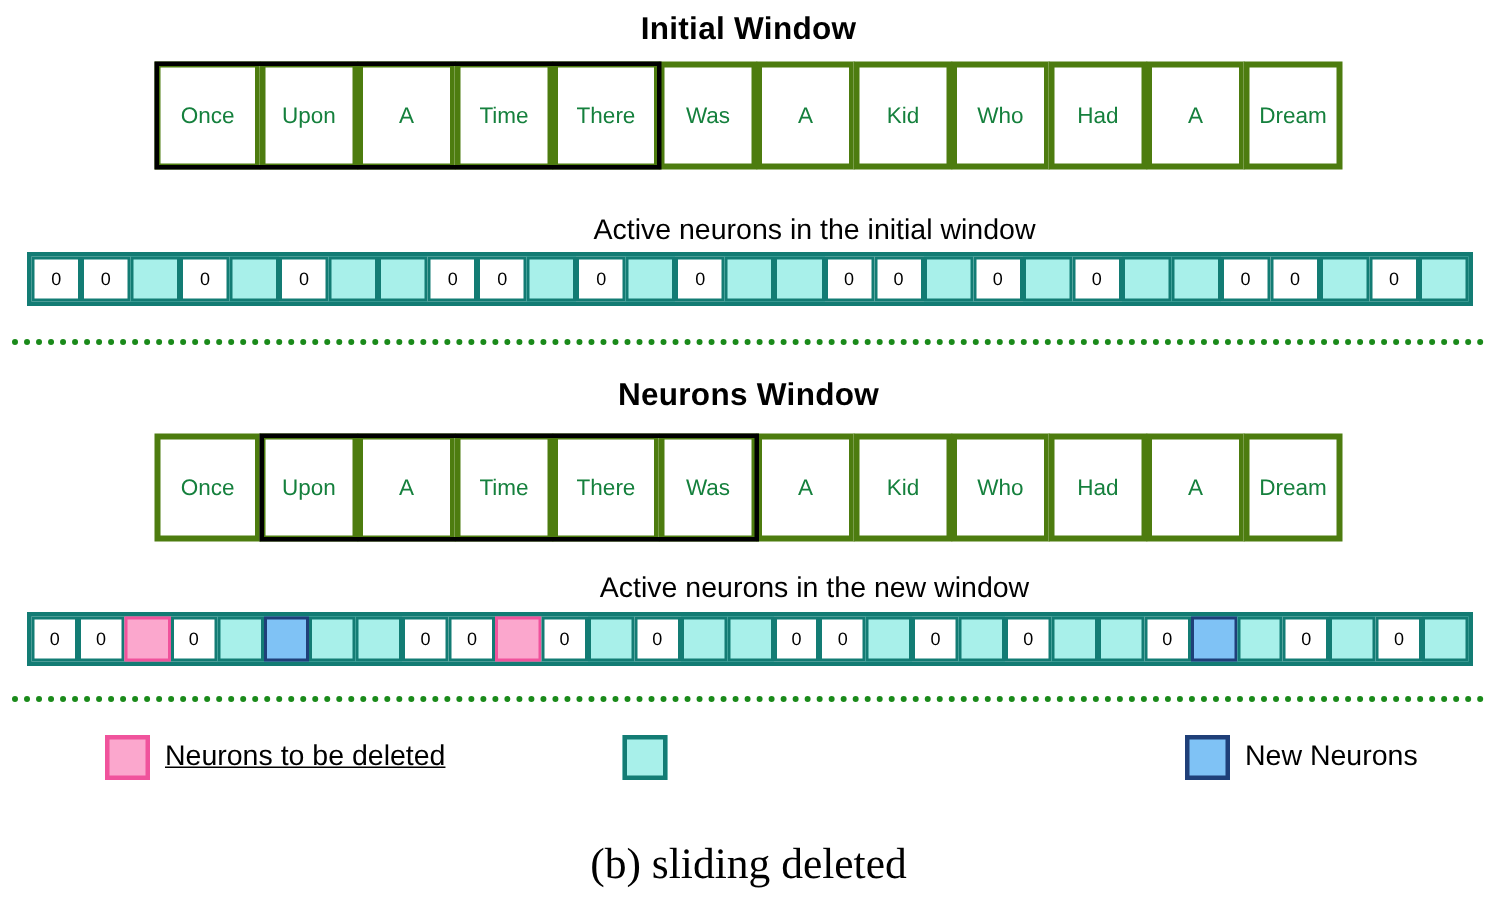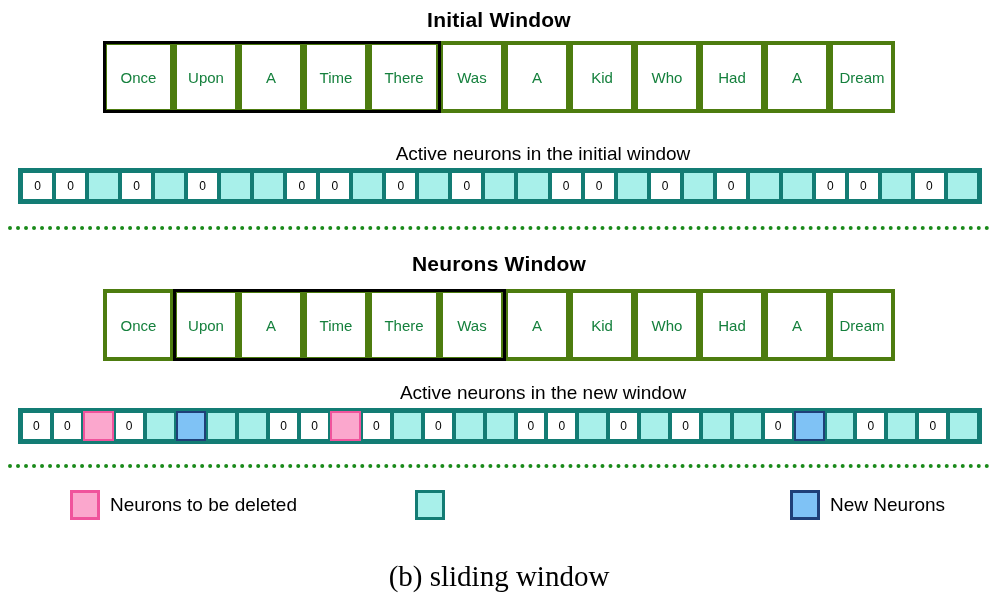--- a/index.html
+++ b/index.html
@@ -332,28 +332,28 @@
       <div class="neuron-cell cyan"></div>
       <div class="neuron-cell empty">
         <span>0</span>
       </div>
       <div class="neuron-cell cyan"></div>
     </div>
 
   <div class="separator" style="position:absolute; left:8px; top:464px; width:982px;"></div>
 
   <div class="legend" id="legend" style="position:absolute; left:70px; top:505px; width:900px;">
-      <div class="legend-item" style="position: absolute; left: 0px;">
+      <div class="legend-item" style="position: absolute; left: 0px; text-decoration: underline;">
         <span class="swatch pink"></span>
         <span>Neurons to be deleted</span>
       </div>
       <div class="legend-item" style="position: absolute; left: 345px;">
         <span class="swatch cyan"></span>
       </div>
       <div class="legend-item" style="position: absolute; left: 720px;">
         <span class="swatch blue"></span>
         <span>New Neurons</span>
       </div>
     </div>
 
-  <div class="caption" style="position:absolute; left:0; top:560px; width:998px;">(b) sliding window</div>
+  <div class="caption" style="position:absolute; left:0; top:560px; width:998px;">(b) sliding deleted</div>
 
 </div>
 
 </body></html>

